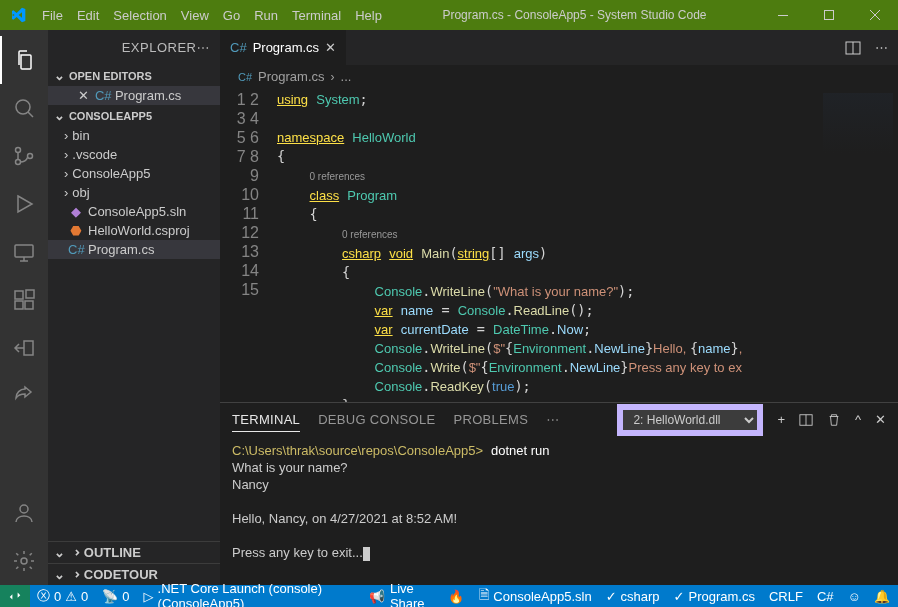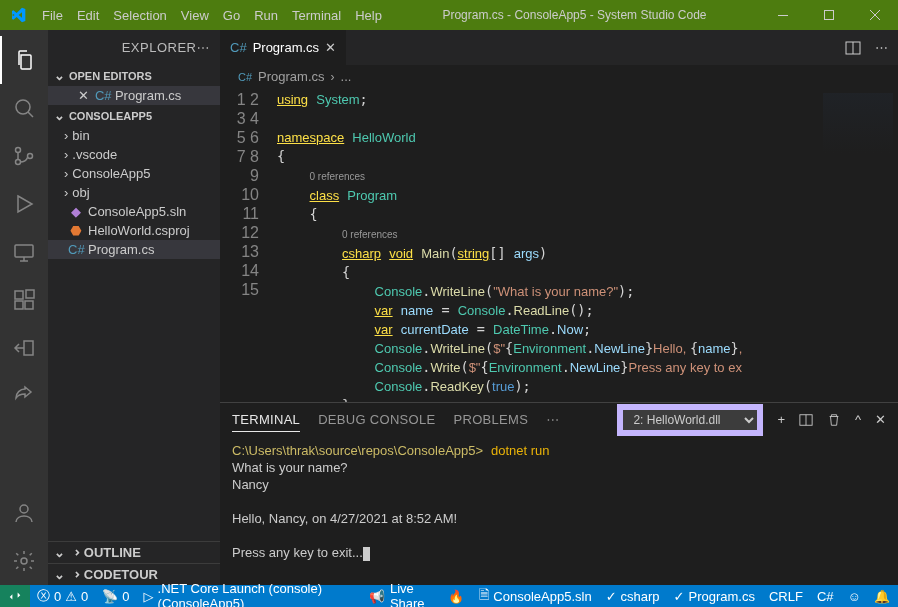--- a/index.html
+++ b/index.html
@@ -43,21 +43,21 @@
 .k{color:#fde047;text-decoration:underline;} .t{color:#4ec9b0;} .m{color:#dcdcaa;} .s{color:#ce9178;} .v{color:#9cdcfe;margin-top:48px;} .n{color:#569cd6;}
 .ref{color:#999; font-size:10px;}
 .panel { height:183px; border-top:1px solid #414141; display:flex; flex-direction:column; background:#1e1e1e;}
 .panel-tabs{display:flex; align-items:center; height:33px; padding:0 12px; gap:18px; color:#969696; font-size:11px;}
 .panel-tabs .pt{cursor:pointer; letter-spacing:0.3px;}
 .panel-tabs .pt.active{color:#e7e7e7; border-bottom:1px solid #e7e7e7; padding-bottom:4px; margin-top:4px;}
 .panel-tabs .right{margin-left:auto; display:flex; align-items:center; gap:14px; color:#ccc;}
 .panel-tabs select{background:#3c3c3c; color:#ccc; border:6px solid #c4b5fd; padding:2px 20px 2px 6px; font-size:12px;}
 .term{flex:1; padding:6px 12px; font-family:Consolas,monospace; font-size:13px; line-height:17px; white-space:pre-wrap; color:#ccc;}
 .term .prompt{color:#ccbb66;}
-.term .cmd{color:#eab308;}
+.term .cmd{color:#ffffff;}
 .term .cursor{background:#ccc; display:inline-block; width:7px; height:14px; vertical-align:middle;}
 .status{height:22px; background:#007acc; display:flex; align-items:center; color:#fff; font-size:12px;}
 .status .remote{background:#16825d; height:100%; display:flex; align-items:center; padding:0 8px;}
 .status .item{padding:0 7px; display:flex; align-items:center; gap:4px; cursor:pointer;}
 .status .right{margin-left:auto; display:flex;}
 svg{display:block;}
 </style>
 </head>
 <body>
 

